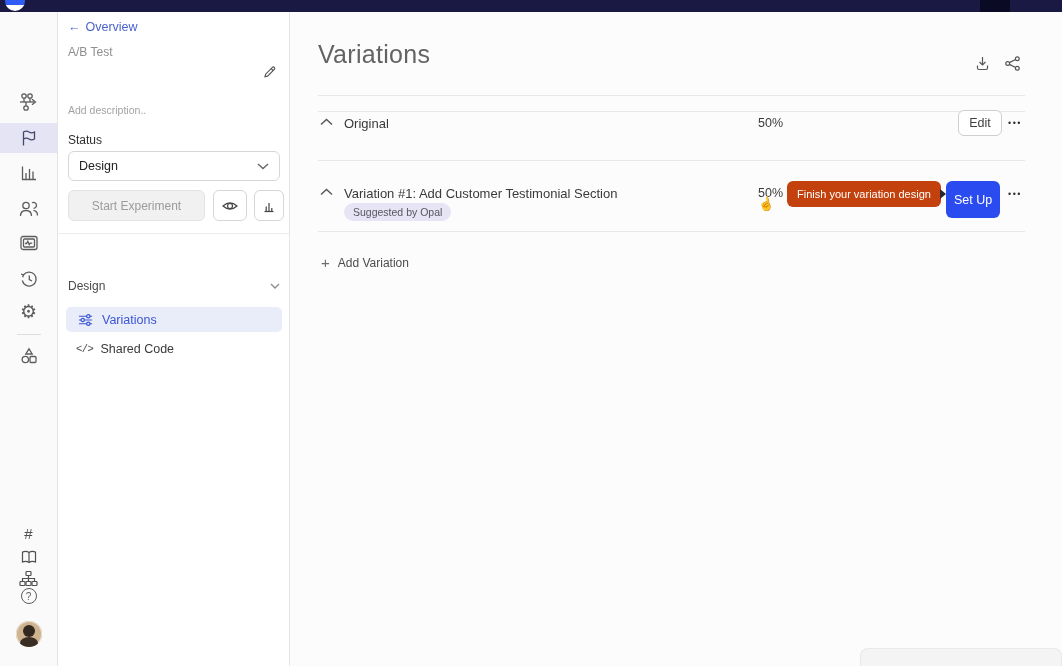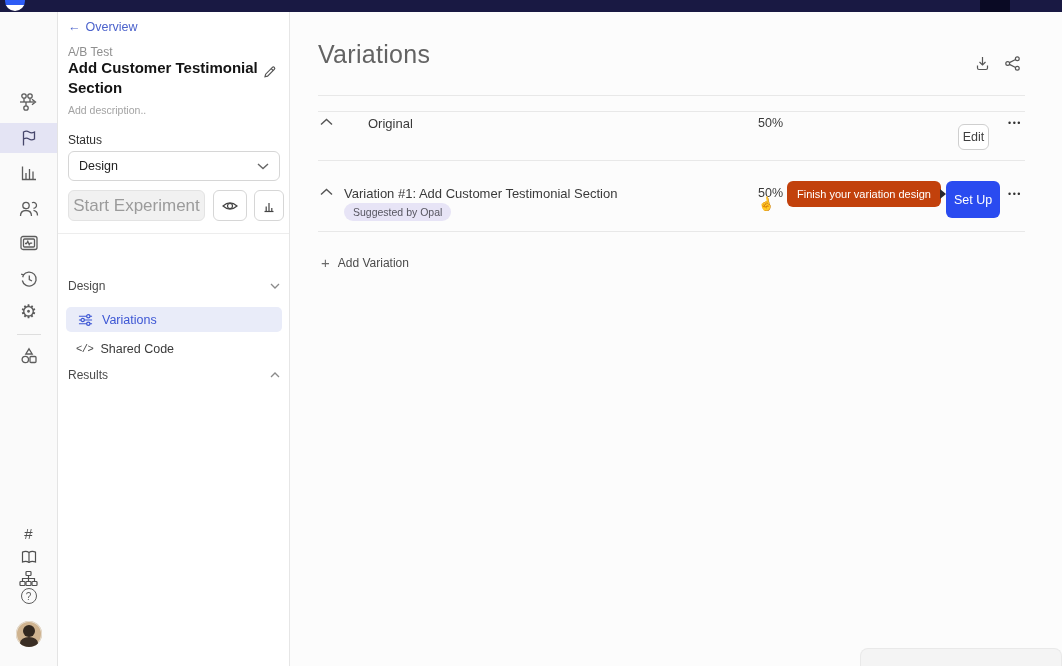--- a/index.html
+++ b/index.html
@@ -33,21 +33,21 @@
   .back-link { position:absolute; top:8px; left:10px; color:#4c63cc; font-size:12.5px; cursor:pointer; display:flex; gap:5px; align-items:center; }
   .exp-type { position:absolute; top:33px; left:10px; font-size:12px; color:#8f8f8f; }
   .exp-title { position:absolute; top:46px; left:10px; width:194px; font-size:15px; font-weight:bold; color:#141414; line-height:20px; }
   .pencil { position:absolute; top:52px; left:204px; color:#555; }
   .exp-desc { position:absolute; top:92px; left:10px; font-size:10.5px; color:#a3a3a3; }
   .status-label { position:absolute; top:121px; left:10px; font-size:12px; color:#2f2f2f; }
   .status-select { position:absolute; top:139px; left:10px; width:212px; height:30px; border:1px solid #d6d6d6; border-radius:6px;
     background:#fff; display:flex; align-items:center; padding:0 10px; font-size:12.5px; color:#222; justify-content:space-between; cursor:pointer; }
   .btn-row { position:absolute; top:178px; left:10px; width:212px; height:31px; }
   .start-btn { position:absolute; left:0; top:0; width:137px; height:31px; background:#f1f1f1; border:1px solid #e3e3e3;
-    border-radius:6px; font-size:17px; color:#9b9b9b; display:flex; align-items:center; justify-content:center; }
+    border-radius:6px; font-size:12px; color:#9b9b9b; display:flex; align-items:center; justify-content:center; }
   .icon-btn { position:absolute; top:0; height:31px; background:#fff; border:1px solid #d6d6d6; border-radius:6px;
     display:flex; align-items:center; justify-content:center; color:#444; cursor:pointer; }
   .eye-btn { left:145px; width:34px; }
   .chart-btn { left:186px; width:30px; }
   .panel-divider { position:absolute; top:221px; left:0; width:100%; border-top:1px solid #ededed; }
   .nav-section { position:absolute; left:10px; width:212px; display:flex; justify-content:space-between; align-items:center;
     font-size:12px; color:#4a4a4a; cursor:pointer; }
   .nav-plan { top:237px; } .nav-design { top:267px; } .nav-results { top:356px; } .nav-settings { top:386px; }
   .nav-chevron { color:#8a8a8a; }
   .design-item-active { position:absolute; top:295px; left:8px; width:216px; height:25px; background:#e9ecf9; border-radius:5px;
@@ -63,22 +63,22 @@
   .hdr-icons { position:absolute; top:43px; left:684px; display:flex; gap:13px; color:#555; }
   .hdr-icons span { cursor:pointer; display:flex; }
   .hr { position:absolute; left:28px; width:707px; border-top:1px solid #e8e8e8; }
   .hr1 { top:83px; } .hr-list-top { top:99px; } .hr2 { top:148px; } .hr3 { top:219px; }
 
   .row-caret { position:absolute; color:#555; cursor:pointer; display:flex; }
   .row-label { position:absolute; font-size:13px; color:#3a3a3a; }
   .row-traffic { position:absolute; font-size:12.5px; color:#3a3a3a; }
   .dots { position:absolute; font-size:9px; letter-spacing:1.5px; color:#333; cursor:pointer; }
 
-  .edit-btn { position:absolute; top:98px; left:668px; width:31px; height:26px; background:#fff; border:1px solid #cfcfcf;
-    border-radius:6px; font-size:12.5px; color:#3f3f3f; display:flex; align-items:center; justify-content:center; cursor:pointer;margin-top:14px; }
+  .edit-btn { position:absolute; top:98px; left:668px; width:44px; height:26px; background:#fff; border:1px solid #cfcfcf;
+    border-radius:6px; font-size:12.5px; color:#3f3f3f; display:flex; align-items:center; justify-content:center; cursor:pointer; }
   .badge { position:absolute; top:191px; left:54px; height:18px; background:#e7e4f6; border-radius:9px; padding:0 9px;
     font-size:10.5px; color:#56555f; display:flex; align-items:center; }
   .hand-cursor { position:absolute; top:185px; left:468px; font-size:13px; color:#6e6e6e; transform:rotate(-12deg); }
   .tooltip { position:absolute; top:169px; left:497px; height:26px; background:#c2410c; border-radius:6px; padding:0 10px;
     display:flex; align-items:center; font-size:11px; color:#fff; white-space:nowrap; }
   .tooltip::after { content:""; position:absolute; right:-5px; top:8px; border-left:6px solid #28282f;
     border-top:5px solid transparent; border-bottom:5px solid transparent; }
   .setup-btn { position:absolute; top:169px; left:656px; width:54px; height:37px; background:#2a4bf0; border:none; border-radius:6px;
     font-size:12.5px; color:#fff; display:flex; align-items:center; justify-content:center; cursor:pointer; }
   .add-variation { position:absolute; top:243px; left:31px; display:flex; align-items:center; gap:8px; font-size:12px; color:#4c4c4c; cursor:pointer; }
@@ -188,21 +188,20 @@
 
     <div class="avatar"></div>
   </div>
 
   <div class="panel">
     <div class="back-link">
       <span>←</span>
       <span>Overview</span>
     </div>
     <div class="exp-type">A/B Test</div>
-    <div class="exp-title">Add Customer Testimonial Section</div>
     <span class="pencil">
       <svg width="15" height="15" viewBox="0 0 14 14" fill="none" stroke="#555" stroke-width="1.1">
         <path d="M2.8 11.9 l0.6-2.4 6.3-6.3 a1.27 1.27 0 0 1 1.8 1.8 l-6.3 6.3 -2.4 0.6 z"></path>
         <path d="M8.6 4.3 l1.8 1.8"></path>
       </svg>
     </span>
     <div class="exp-desc">Add description..</div>
 
     <div class="status-label">Status</div>
     <div class="status-select">
@@ -246,26 +245,20 @@
           <circle cx="11" cy="11" r="1.8" fill="#e9ecf9"></circle>
         </svg>
       </span>
       <span>Variations</span>
     </div>
     <div class="design-item">
       <span class="code-glyph">&lt;/&gt;</span>
       <span>Shared Code</span>
     </div>
 
-    <div class="nav-section nav-results">
-      <span>Results</span>
-      <svg class="nav-chevron" width="10" height="6" viewBox="0 0 10 6" fill="none" stroke="#8a8a8a" stroke-width="1.3">
-          <polyline points="1,5 5,1 9,5"></polyline>
-        </svg>
-    </div>
   </div>
 
   <div class="main">
     <div class="main-title">Variations</div>
 
     <div class="hdr-icons">
       <span>
         <svg width="17" height="17" viewBox="0 0 17 17" fill="none" stroke="#555" stroke-width="1.2">
           <path d="M8.5 2 V9.5"></path>
           <path d="M5.5 7 L8.5 10 L11.5 7"></path>
@@ -284,21 +277,21 @@
 
     <div class="hr hr1"></div>
     <div class="hr hr-list-top"></div>
 
     <div>
       <span class="row-caret" style="top:106px; left:30px;">
         <svg width="13" height="8" viewBox="0 0 13 8" fill="none" stroke="#555" stroke-width="1.4">
             <polyline points="1,6.5 6.5,1.5 12,6.5"></polyline>
           </svg>
       </span>
-      <span class="row-label" style="top:104px; left:54px;margin-left:24px;">Original</span>
+      <span class="row-label" style="top:104px; left:54px;">Original</span>
       <span class="row-traffic" style="top:104px; left:468px;">50%</span>
       <div class="edit-btn">Edit</div>
       <span class="dots" style="top:106px; left:718px;">•••</span>
     </div>
 
     <div class="hr hr2"></div>
 
     <div>
       <span class="row-caret" style="top:176px; left:30px;">
         <svg width="13" height="8" viewBox="0 0 13 8" fill="none" stroke="#555" stroke-width="1.4">

